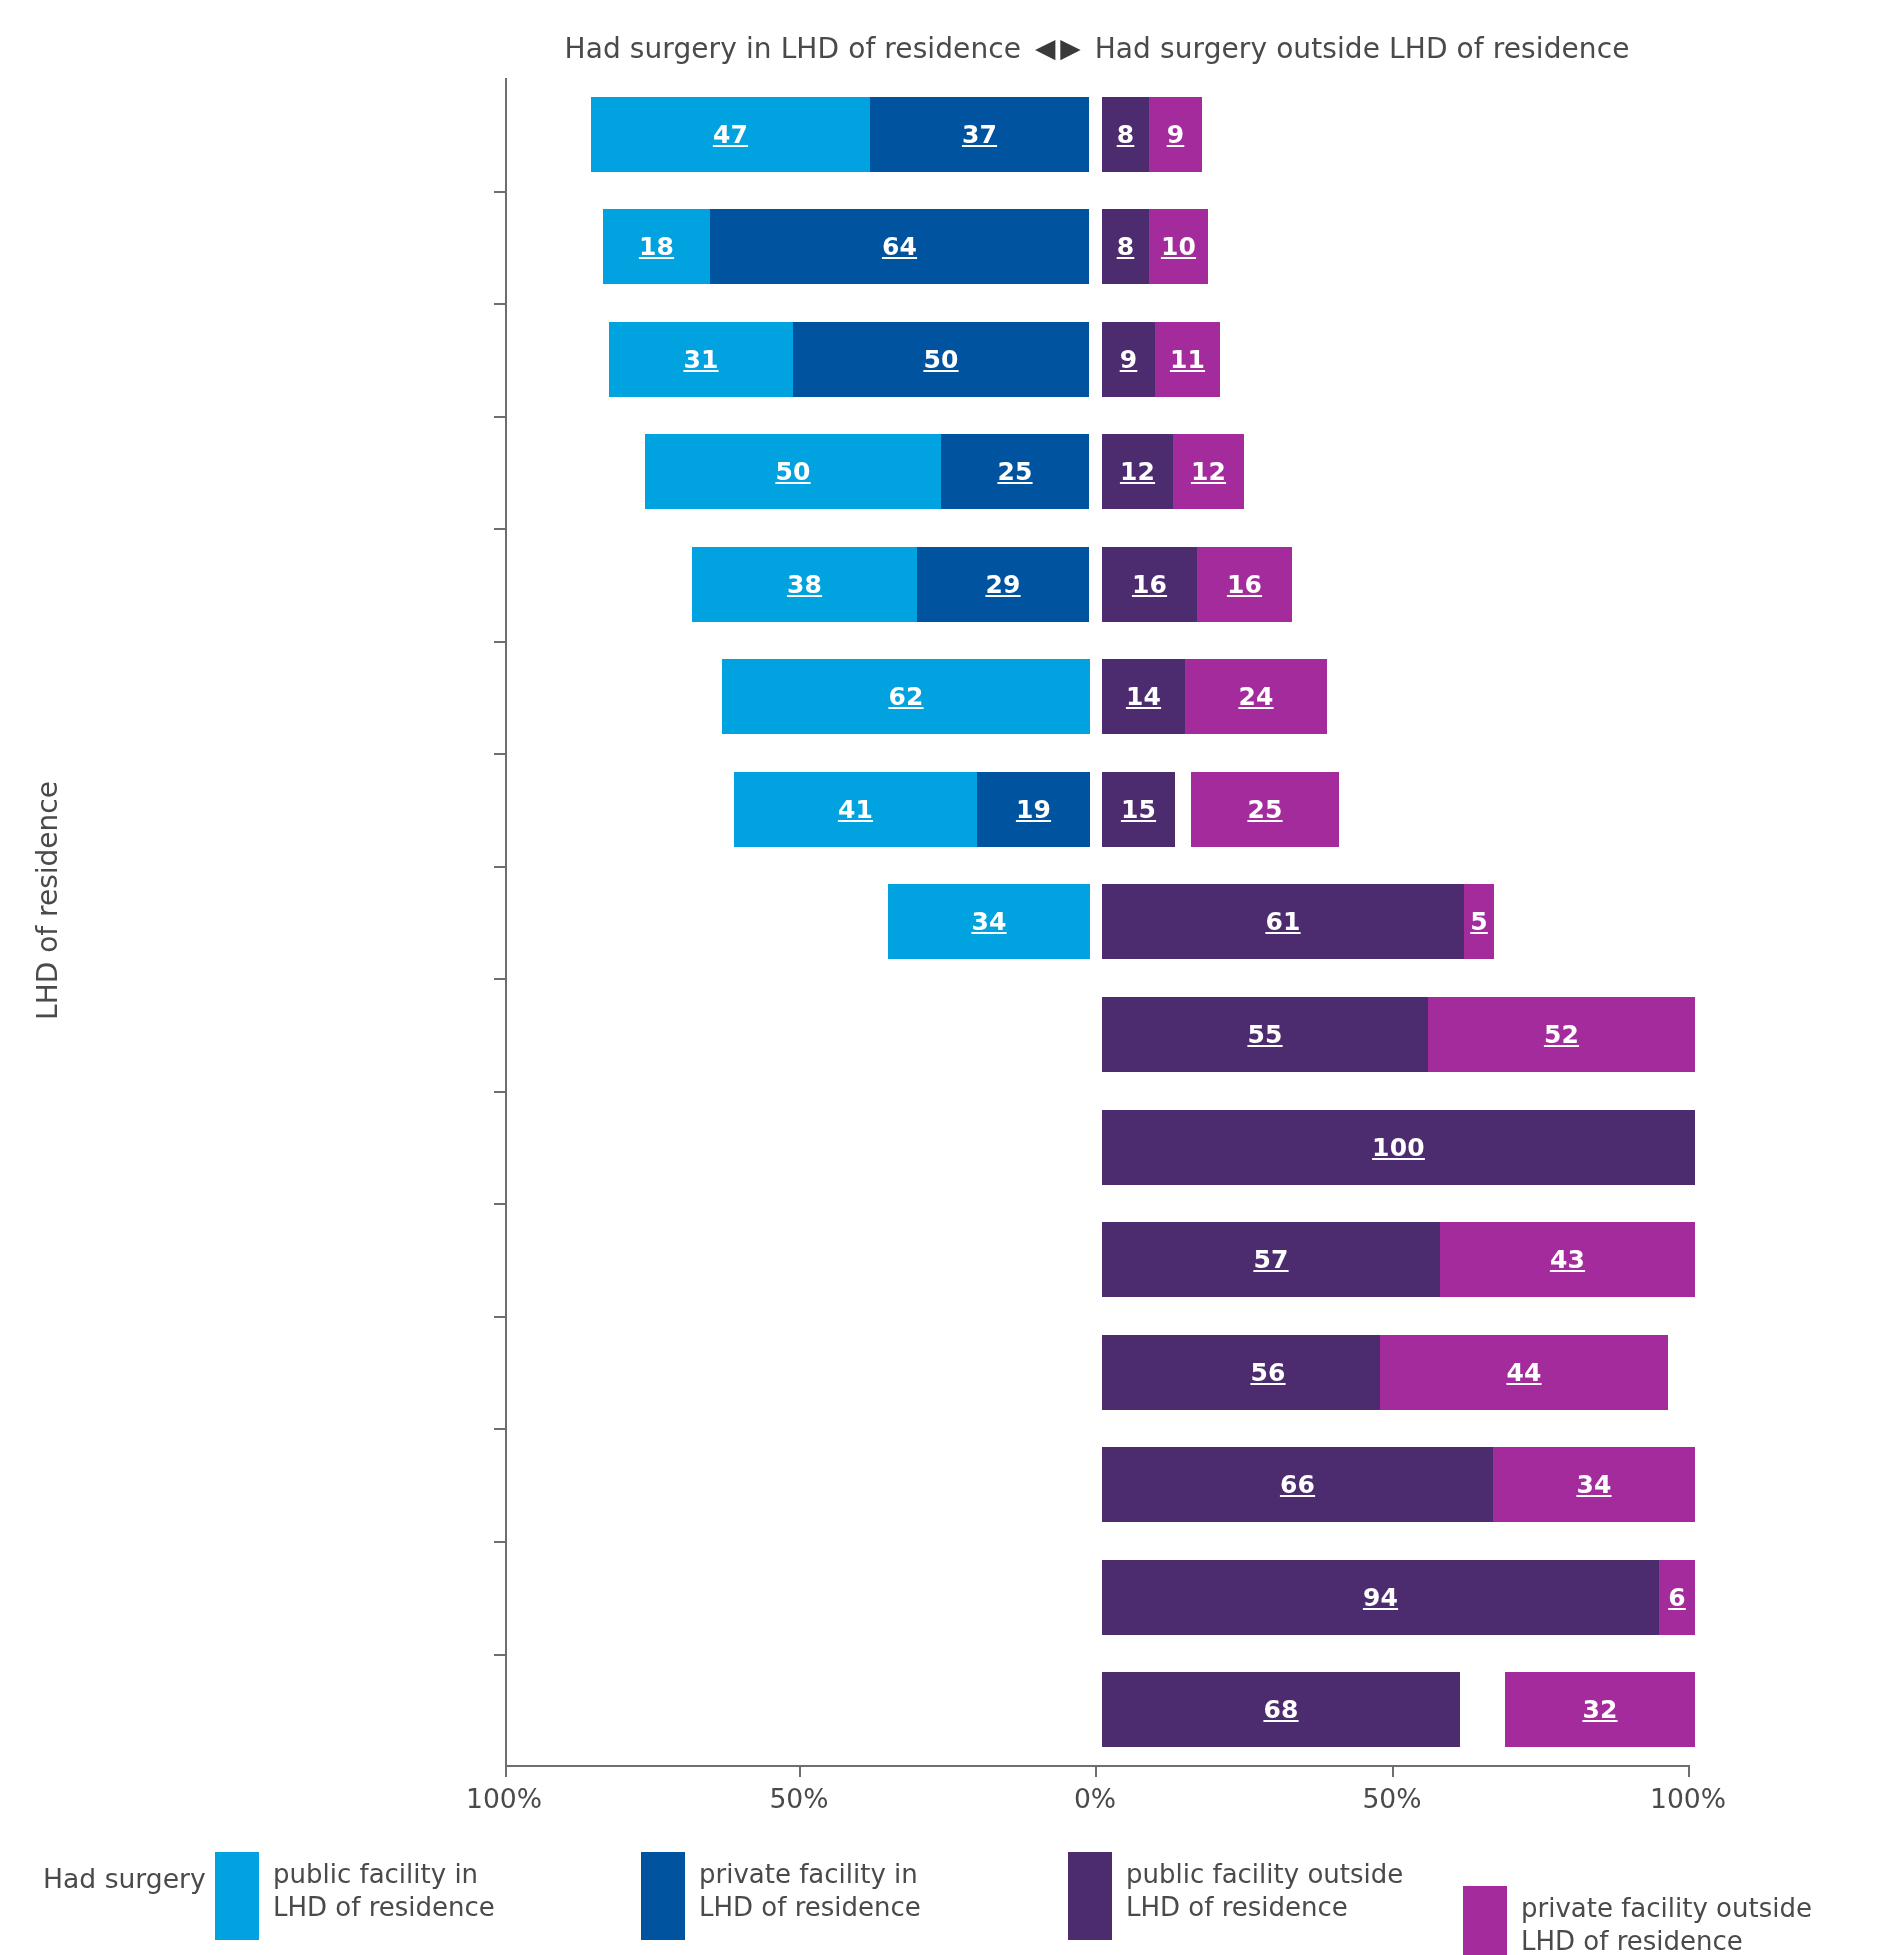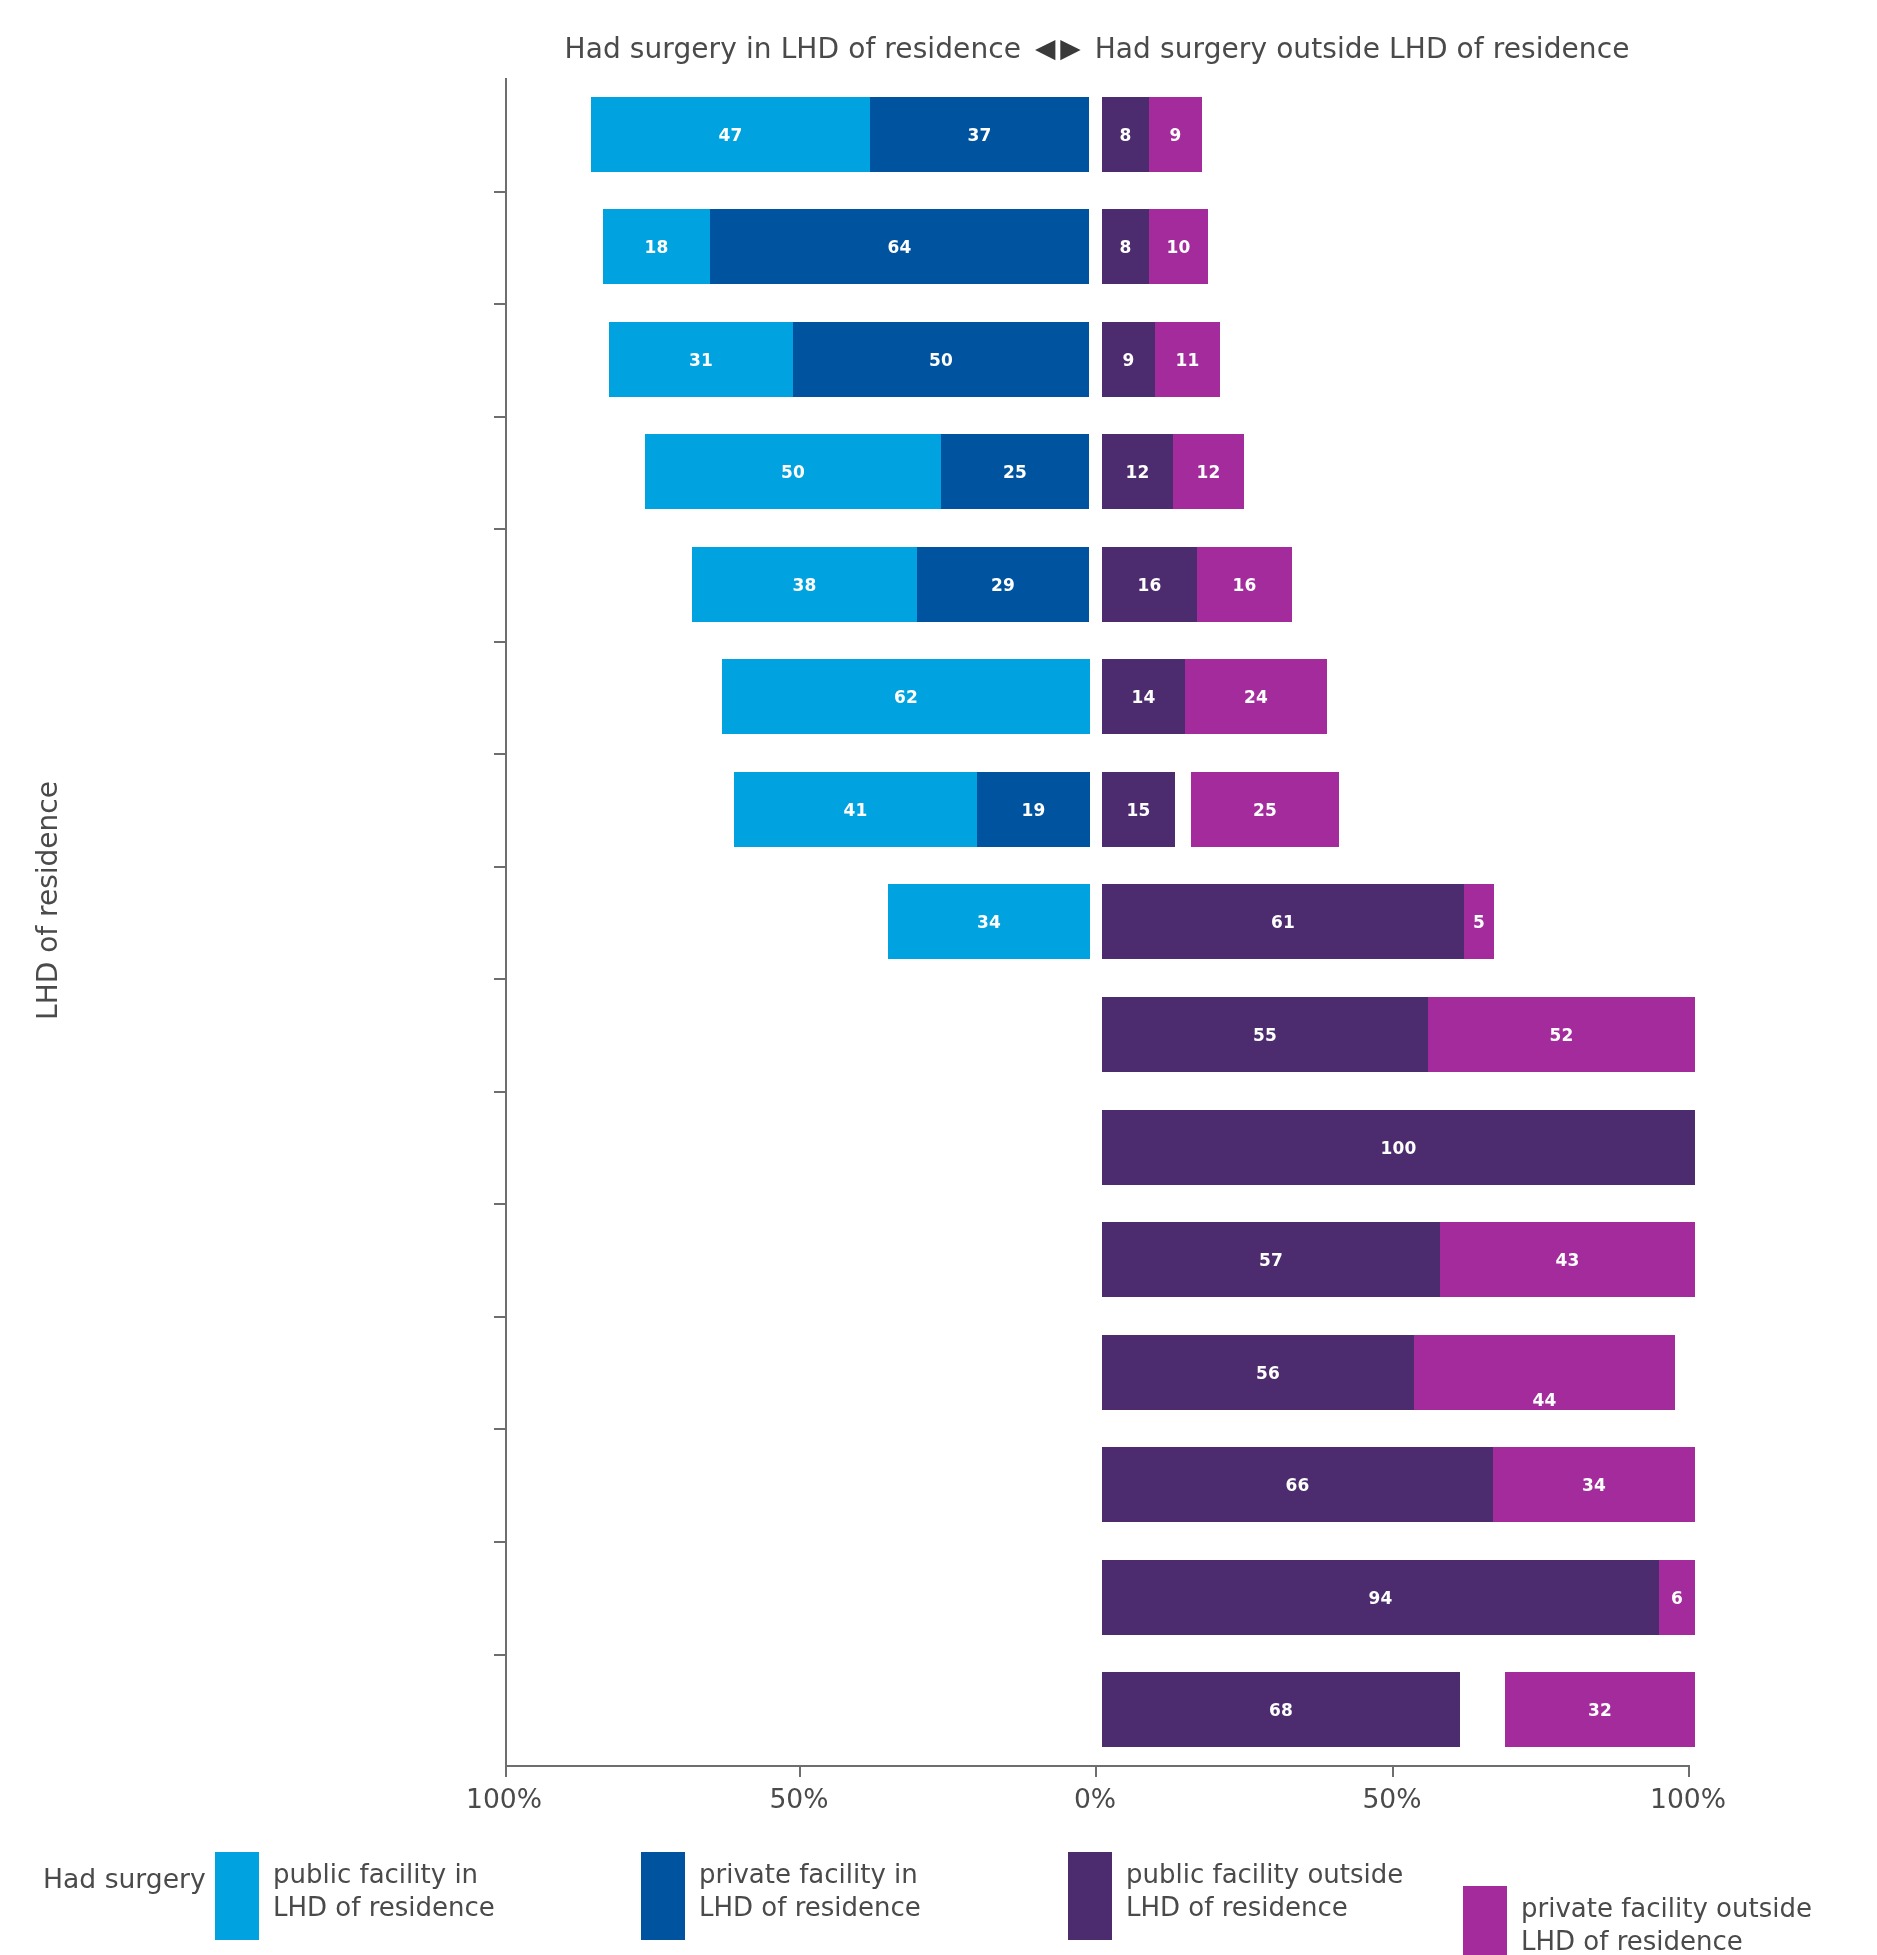--- a/index.html
+++ b/index.html
@@ -23,22 +23,22 @@
 
   .ytick{position:absolute;left:-11px;width:11px;height:2.3px;background:#6e6e6e;}
   .xtick{position:absolute;top:1765px;width:2.3px;height:11.7px;background:#6e6e6e;}
   .xlab{position:absolute;top:1783px;font-size:26.6px;color:#4a4a4a;text-align:center;width:156px;}
 
   
   .row{position:absolute;left:0;width:1184px;}
 
   .seg{position:absolute;top:0;height:100%;display:flex;align-items:center;justify-content:center;
        box-sizing:border-box;}
-  .seg b{color:#ffffff;font-size:17px;font-weight:bold;font-family:"DejaVu Sans",sans-serif;
-         letter-spacing:0.2px;}
+  .seg b{color:#ffffff;font-size:25px;font-weight:bold;font-family:"DejaVu Sans",sans-serif;
+         letter-spacing:0.2px;text-decoration:underline;}
 
   
   .legend{position:absolute;left:0;top:1852px;width:1877px;height:94px;}
   .legend-title{position:absolute;left:43px;top:11px;font-size:26.6px;color:#4a4a4a;white-space:nowrap;}
   .lgi{position:absolute;top:0;display:flex;align-items:flex-start;gap:14px;}
   .lgsw{width:44px;height:88px;flex:0 0 44px;}
   .lgtx{font-size:26px;line-height:1.25;color:#4a4a4a;padding-top:6.3px;white-space:nowrap;}
   .lgtx span{display:block;}
 </style>
 </head>
@@ -196,21 +196,21 @@
         </div>
         <div class="seg" style="left: 935px; width: 255px; background: rgb(163, 43, 156);">
           <b>43</b>
         </div>
       </div>
       <div class="ytick" style="top: 1238px;"></div>
       <div class="row" style="top: 1257px; height: 75px; padding-left: 40px;">
         <div class="seg" style="left: 597px; width: 332px; background: rgb(76, 44, 110);">
           <b>56</b>
         </div>
-        <div class="seg" style="left: 909px; width: 261px; background: rgb(163, 43, 156); align-items: flex-end;">
+        <div class="seg" style="left: 875px; width: 288px; background: rgb(163, 43, 156);">
           <b>44</b>
         </div>
       </div>
       <div class="ytick" style="top: 1350px;"></div>
       <div class="row" style="top: 1369px; height: 75px;">
         <div class="seg" style="left: 597px; width: 391px; background: rgb(76, 44, 110);">
           <b>66</b>
         </div>
         <div class="seg" style="left: 988px; width: 202px; background: rgb(163, 43, 156);">
           <b>34</b>

